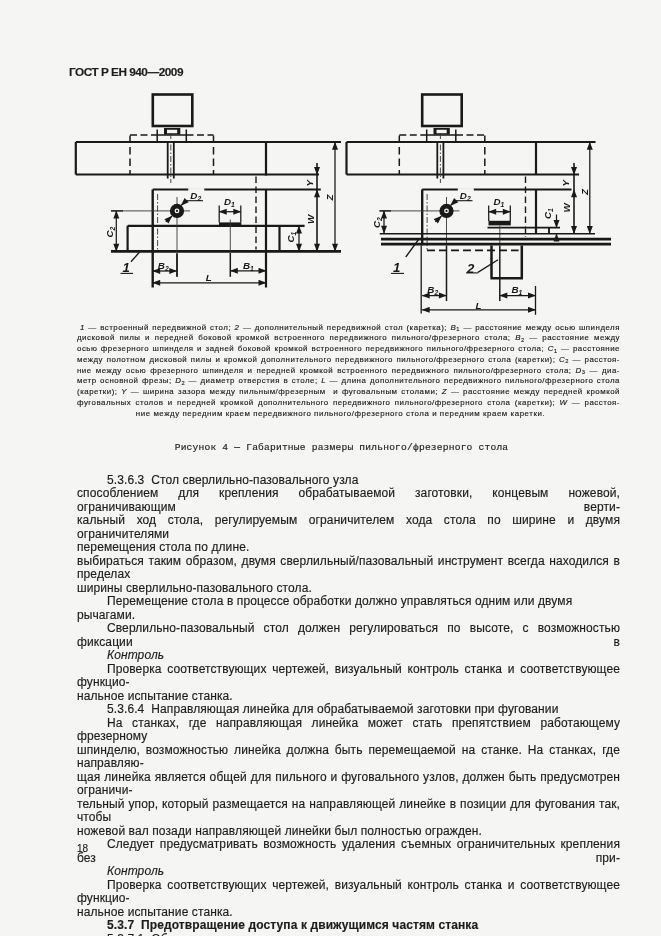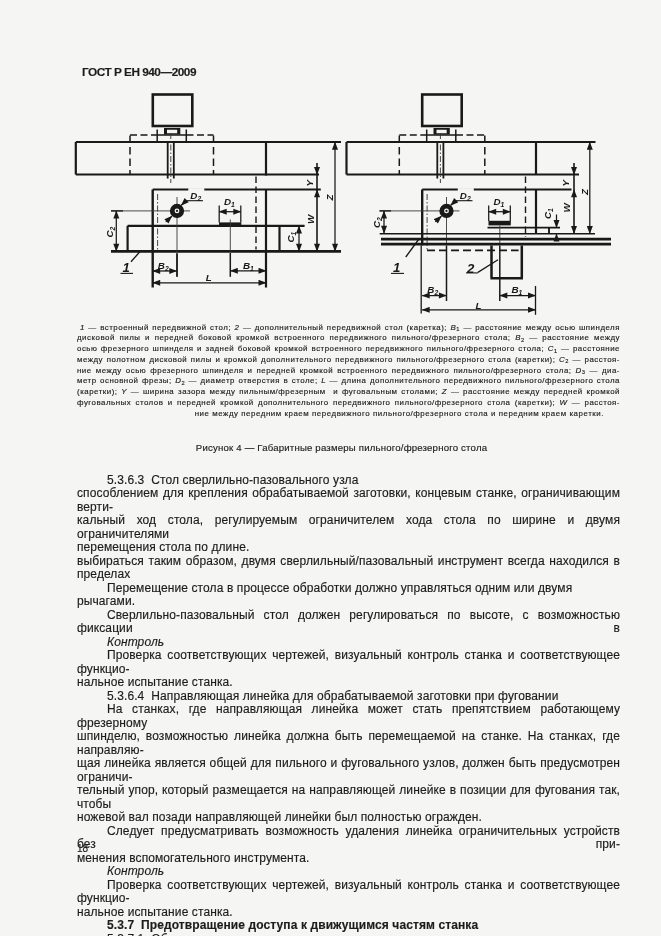--- a/index.html
+++ b/index.html
@@ -1,27 +1,27 @@
 <!DOCTYPE html>
 <html lang="ru"><head>
 <meta charset="utf-8">
 <title>ГОСТ Р ЕН 940—2009 стр. 18</title>
 <style>
   html,body{margin:0;padding:0;}
   body{width:661px;height:936px;background:#f5f5f3;position:relative;overflow:hidden;
        font-family:"Liberation Sans", sans-serif;color:#1c1c1c;-webkit-text-stroke:0.15px #1c1c1c;}
-  .hdr{position:absolute;left:82px;top:65px;font-size:11.8px;font-weight:bold;
+  .hdr{position:absolute;left:69px;top:65px;font-size:11.8px;font-weight:bold;
        letter-spacing:-0.5px;white-space:nowrap;}
   .legend{position:absolute;left:77px;top:322.5px;width:543px;font-size:7.9px;
        letter-spacing:0.5px;line-height:10.75px;}
   .legend i{font-style:italic;}
   .lj{text-align:justify;text-align-last:justify;}
-  .lc{text-align:right;letter-spacing:0.55px;padding-right:16px;}
+  .lc{text-align:center;letter-spacing:0.55px;padding-right:16px;}
   sub{font-size:0.72em;vertical-align:baseline;position:relative;top:0.3em;line-height:0;}
-  .cap{position:absolute;left:70px;top:442px;width:543px;font-size:9.6px;letter-spacing:0.2px;text-align:center;}
+  .cap{position:absolute;left:70px;top:442px;width:543px;font-size:9.6px;letter-spacing:0.2px;text-align:center;font-family:Liberation Mono, monospace;}
   .body{position:absolute;left:77px;top:473.5px;width:543px;font-size:12px;
        letter-spacing:0.1px;line-height:13.5px;}
   .body div{margin:0;}
   .bj{text-align:justify;text-align-last:justify;}
   .bi{text-indent:30px;}
   .pgnum{position:absolute;left:77px;top:819px;font-size:10px;margin-top:24px;}
   svg{position:absolute;left:0;top:0;filter:blur(0.28px);}
 </style>
 </head>
 <body>
@@ -392,37 +392,37 @@
 <div class="lj">метр основной фрезы; <i>D</i><sub>2</sub> — диаметр отверстия в столе; <i>L</i> — длина дополнительного передвижного пильного/фрезерного стола</div>
 <div class="lj">(каретки); <i>Y</i> — ширина зазора между пильным/фрезерным&nbsp; и фуговальным столами; <i>Z</i> — расстояние между передней кромкой</div>
 <div class="lj">фуговальных столов и передней кромкой дополнительного передвижного пильного/фрезерного стола (каретки); <i>W</i> — расстоя-</div>
 <div class="lc">ние между передним краем передвижного пильного/фрезерного стола и передним краем каретки.</div>
 </div>
 
 <div class="cap">Рисунок 4 — Габаритные размеры пильного/фрезерного стола</div>
 
 <div class="body">
 <div class="bi">5.3.6.3&nbsp; Стол сверлильно-пазовального узла</div>
-<div class="bj">способлением для крепления обрабатываемой заготовки, концевым станке, ограничивающим верти-</div>
+<div class="bj">способлением для крепления обрабатываемой заготовки, концевым ножевой, ограничивающим верти-</div>
 <div class="bj">кальный ход стола, регулируемым ограничителем хода стола по ширине и двумя ограничителями</div>
 <div>перемещения стола по длине.</div>
 <div class="bj">выбираться таким образом, двумя сверлильный/пазовальный инструмент всегда находился в пределах</div>
+<div>ширины сверлильно-пазовального стола.</div>
 <div class="bi">Перемещение стола в процессе обработки должно управляться одним или двумя рычагами.</div>
 <div class="bj bi">Сверлильно-пазовальный стол должен регулироваться по высоте, с возможностью фиксации в</div>
 <div class="bi"><i>Контроль</i></div>
 <div class="bj bi">Проверка соответствующих чертежей, визуальный контроль станка и соответствующее функцио-</div>
 <div>нальное испытание станка.</div>
 <div class="bi">5.3.6.4&nbsp; Направляющая линейка для обрабатываемой заготовки при фуговании</div>
 <div class="bj bi">На станках, где направляющая линейка может стать препятствием работающему фрезерному</div>
 <div class="bj">шпинделю, возможностью линейка должна быть перемещаемой на станке. На станках, где направляю-</div>
 <div class="bj">щая линейка является общей для пильного и фуговального узлов, должен быть предусмотрен ограничи-</div>
 <div class="bj">тельный упор, который размещается на направляющей линейке в позиции для фугования так, чтобы</div>
 <div>ножевой вал позади направляющей линейки был полностью огражден.</div>
-<div class="bj bi">Следует предусматривать возможность удаления линейка ограничительных устройств без при-</div>
-<div>менения вспомогательного инструмента.</div>
+<div class="bj bi">Следует предусматривать возможность удаления съемных ограничительных крепления без при-</div>
 <div class="bi"><i>Контроль</i></div>
 <div class="bj bi">Проверка соответствующих чертежей, визуальный контроль станка и соответствующее функцио-</div>
 <div>нальное испытание станка.</div>
 <div class="bi"><b>5.3.7&nbsp; Предотвращение доступа к движущимся частям станка</b></div>
 <div class="bi">5.3.7.1&nbsp; Общие положения</div>
 </div>
 
 <div class="pgnum">18</div>
 
 </body></html>

